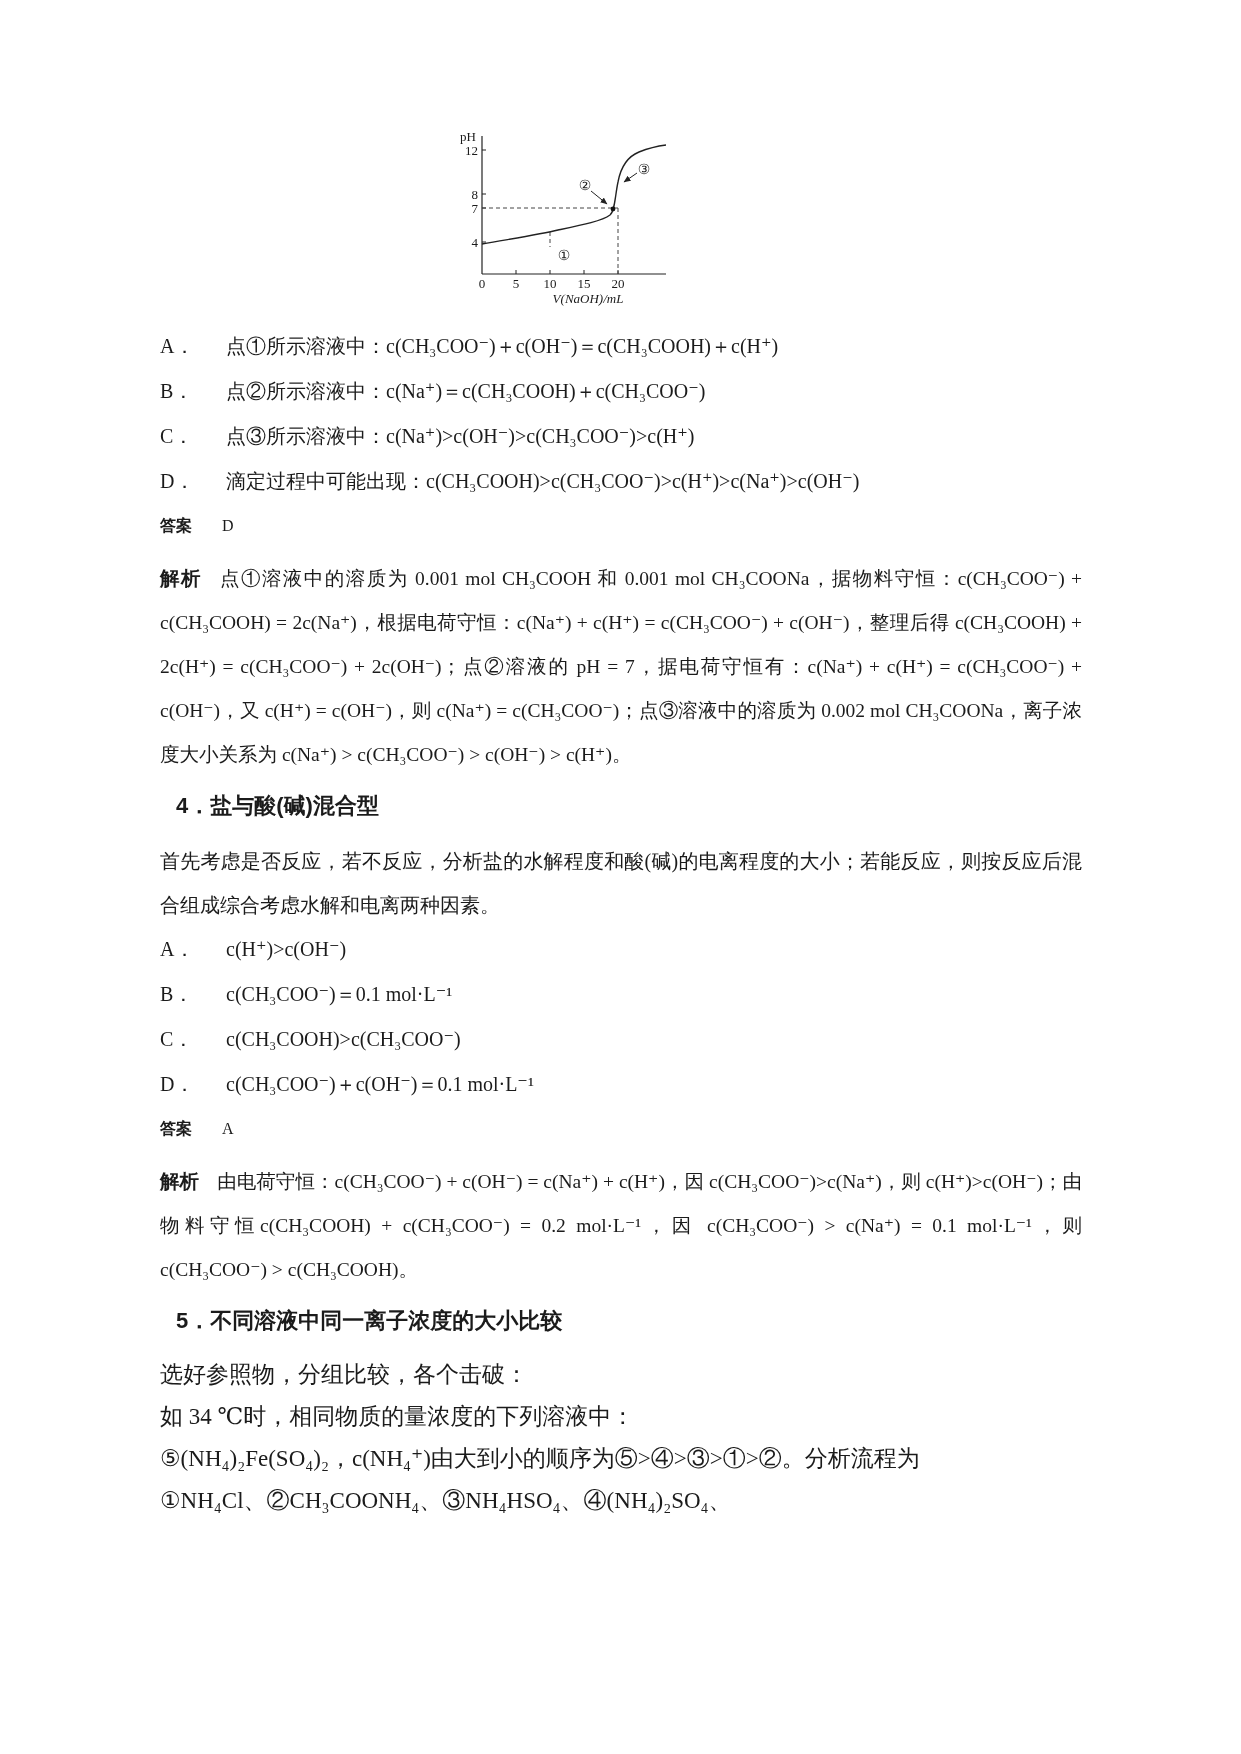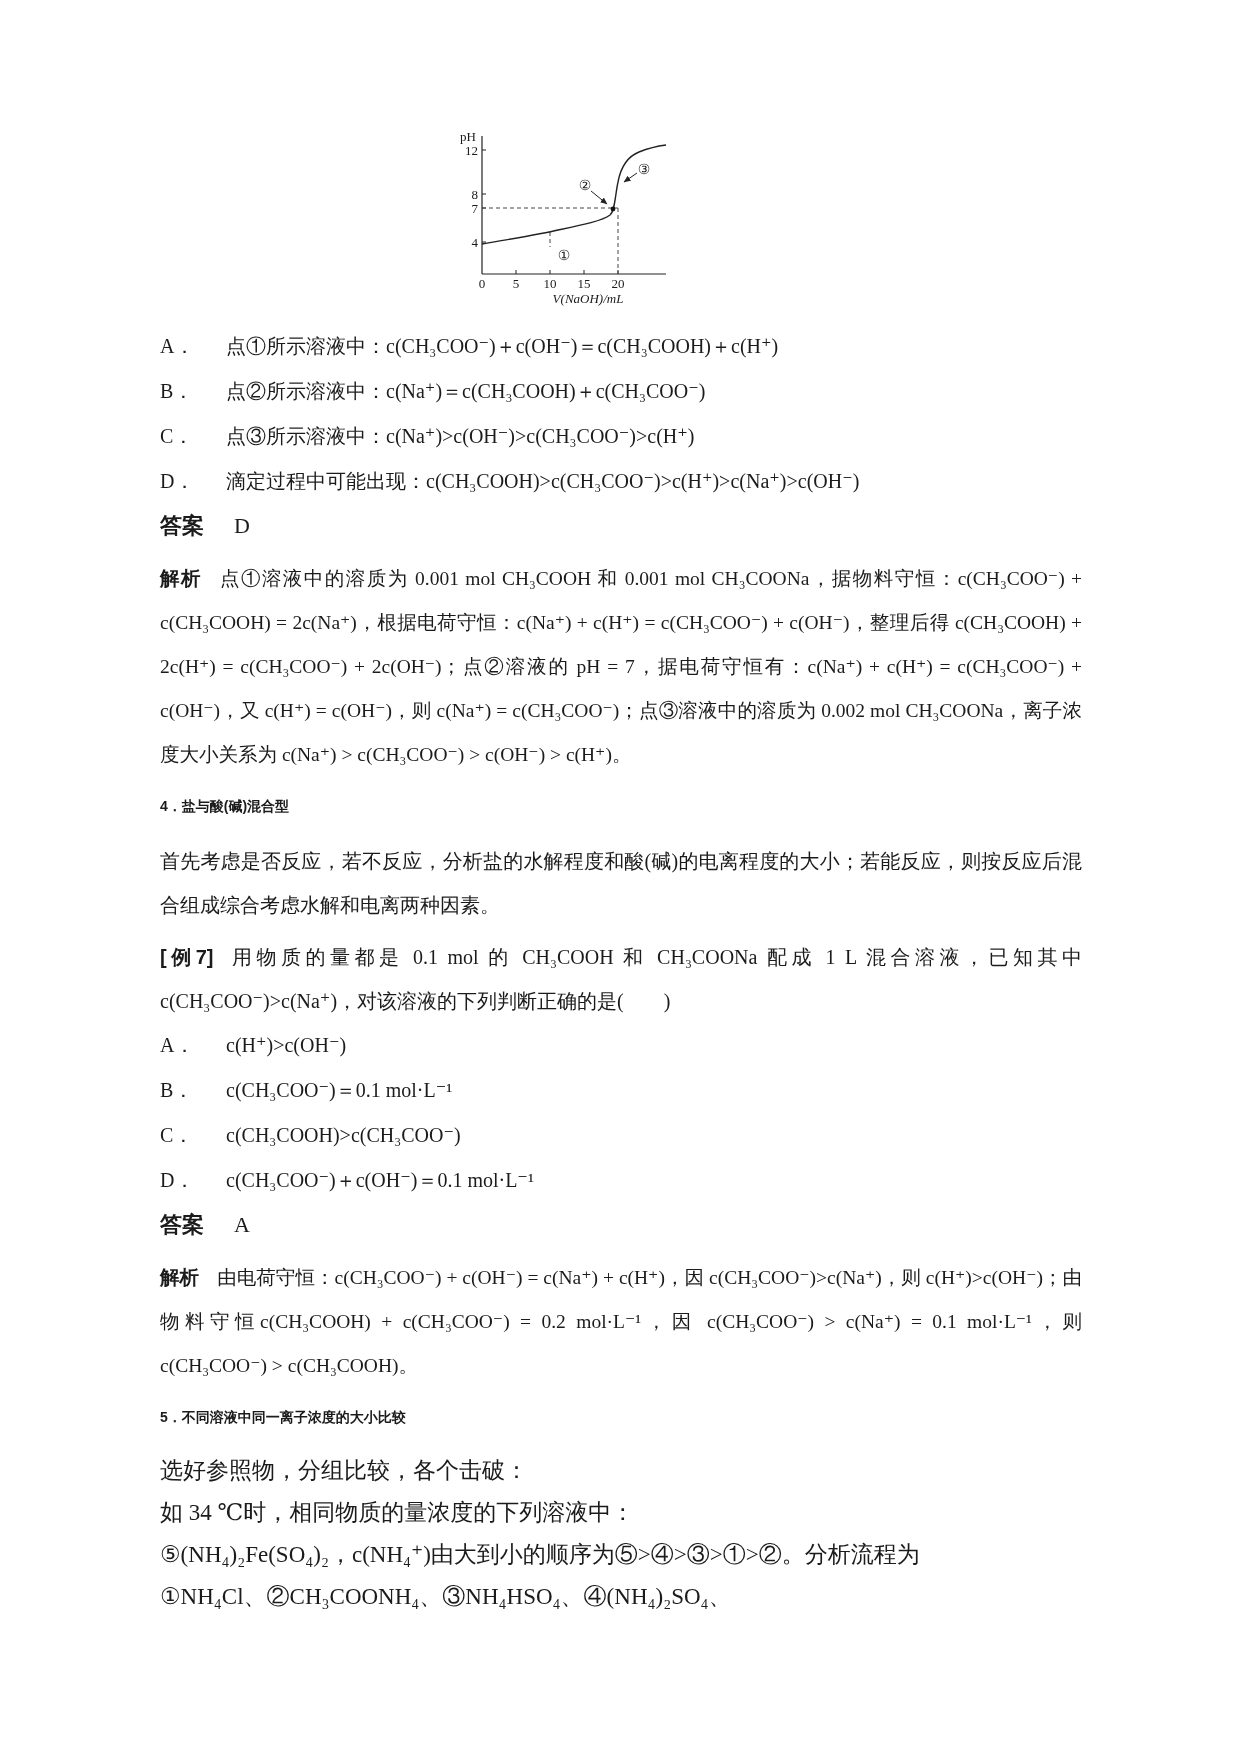--- a/index.html
+++ b/index.html
@@ -7,26 +7,26 @@
     width:1241px;height:1754px;background:#ffffff;
     font-family:"Liberation Serif","DejaVu Serif",serif;
     color:#1b1b1b;position:relative;
   }
   .content{position:absolute;left:160px;top:124px;width:922px;}
   .chart-wrap{margin:0 0 20px 278px;width:242px;}
   svg text{font-family:"Liberation Serif","DejaVu Serif",serif;fill:#1b1b1b;}
   .option{display:flex;margin:0 0 17px 0;font-size:20px;line-height:28px;}
   .opt-label{flex:0 0 58px;}
   .opt-text{flex:1;margin-left:8px;}
-  .answer-line{margin:4px 0 16px 0;font-size:22px;line-height:28px;}
+  .answer-line{margin:4px 0 16px 0;font-size:16px;line-height:28px;}
   .hei{font-family:"Liberation Sans","DejaVu Sans",sans-serif;font-weight:bold;}
   .ans-label{margin-right:30px;}
   .analysis{font-size:19.5px;line-height:44px;text-align:justify;margin:0 0 12px 0;}
   .analysis .inline-label{margin-right:18px;margin-top:32px;}
-  .section-heading{font-size:14px;line-height:30px;margin:14px 0 18px 0;}
+  .section-heading{font-size:22px;line-height:30px;margin:14px 0 18px 16px;}
   .body-para{font-size:20px;line-height:44px;text-align:justify;margin:0 0 8px 0;}
   .tight-para{font-size:23px;line-height:42px;text-align:justify;margin:0;}
   .example-label{margin-right:14px;}
   .opts{margin-top:4px;}
 </style>
 </head>
 <body>
 
 <div class="content">
 
@@ -105,23 +105,20 @@
   </div>
 
   <p class="analysis">
     <span class="hei inline-label">解析</span><span>点①溶液中的溶质为 0.001 mol CH₃COOH 和 0.001 mol CH₃COONa，据物料守恒：c(CH₃COO⁻) + c(CH₃COOH) = 2c(Na⁺)，根据电荷守恒：c(Na⁺) + c(H⁺) = c(CH₃COO⁻) + c(OH⁻)，整理后得 c(CH₃COOH) + 2c(H⁺) = c(CH₃COO⁻) + 2c(OH⁻)；点②溶液的 pH = 7，据电荷守恒有：c(Na⁺) + c(H⁺) = c(CH₃COO⁻) + c(OH⁻)，又 c(H⁺) = c(OH⁻)，则 c(Na⁺) = c(CH₃COO⁻)；点③溶液中的溶质为 0.002 mol CH₃COONa，离子浓度大小关系为 c(Na⁺) &gt; c(CH₃COO⁻) &gt; c(OH⁻) &gt; c(H⁺)。</span>
   </p>
 
   <h3 class="section-heading hei">4．盐与酸(碱)混合型</h3>
 
   <p class="body-para">首先考虑是否反应，若不反应，分析盐的水解程度和酸(碱)的电离程度的大小；若能反应，则按反应后混合组成综合考虑水解和电离两种因素。</p>
 
-  <p class="body-para">
-    <span class="hei example-label">[例7]</span><span>用物质的量都是 0.1 mol 的 CH₃COOH 和 CH₃COONa 配成 1 L 混合溶液，已知其中c(CH₃COO⁻)&gt;c(Na⁺)，对该溶液的下列判断正确的是(　　)</span>
-  </p>
 
   <div class="opts">
     <div class="option">
       <span class="opt-label">A．</span>
       <span class="opt-text">c(H⁺)&gt;c(OH⁻)</span>
     </div>
     <div class="option">
       <span class="opt-label">B．</span>
       <span class="opt-text">c(CH₃COO⁻)＝0.1 mol·L⁻¹</span>
     </div>

